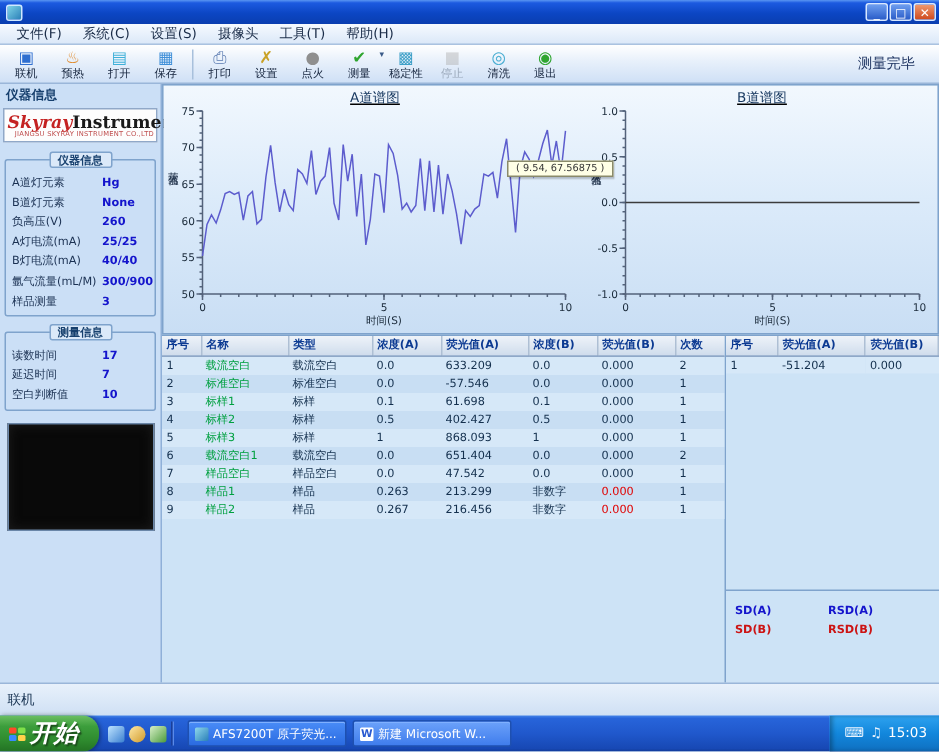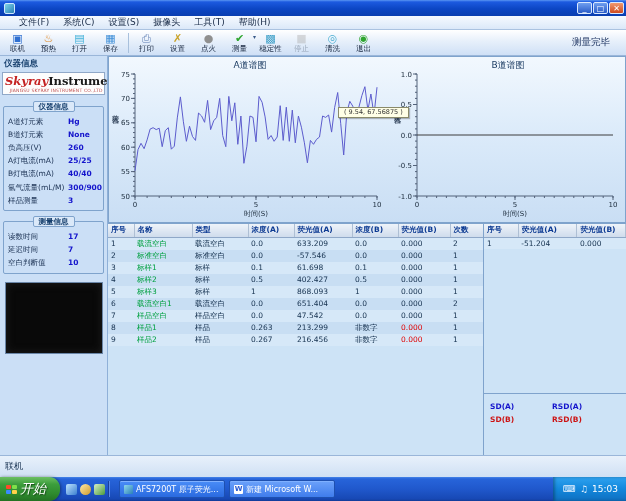--- a/index.html
+++ b/index.html
@@ -18,21 +18,21 @@
     white-space:nowrap; }
   .winbtns { margin-left:auto; display:flex; gap:1px; }
   .winbtn { width:15px; height:12px; font-size:8px; line-height:11px; text-align:center;
     color:#fff; border:1px solid #d8e8ff; border-radius:2px;
     background:linear-gradient(180deg,#6f9ff0,#2a5cc8); cursor:default; }
   .winbtn.close { background:linear-gradient(180deg,#f09a70,#cf4a1e); }
 
   
   .menubar { height:14px; flex:0 0 14px; display:flex; align-items:flex-start;
     background:linear-gradient(180deg,#f6faff,#dbe8f8); border-bottom:1px solid #aac2e0;
-    padding-left:12px; }
+    padding-left:4px; }
   .menu-item { font-size:9px; color:#1a2c48; padding:0 7px; }
 
   
   .toolbar { height:26px; flex:0 0 26px; display:flex; align-items:center;
     background:linear-gradient(180deg,#ffffff 0%,#e9f1fb 40%,#cfe0f6 100%);
     border-bottom:1px solid #9ab6d9; padding-left:2px; }
   .tool { width:31px; height:25px; display:flex; flex-direction:column; align-items:center;
     justify-content:center; position:relative; }
   .ticon { font-size:11px; line-height:11px; height:12px; }
   .tlabel { font-size:7.5px; color:#14233c; line-height:8px; white-space:nowrap; }
@@ -69,21 +69,21 @@
 
   
   .content { flex:1 1 auto; display:flex; flex-direction:column; min-width:0; }
   .tabstrip { height:13px; flex:0 0 13px; display:flex; align-items:flex-end;
     padding-left:3px; gap:1px; }
   .tab { font-size:8.5px; padding:0 8px; line-height:12px; border:1px solid #9ab4d4;
     border-bottom:none; border-radius:2px 2px 0 0; background:#c3d7ee; color:#3c5a84; }
   .tab.active { background:#f4f9ff; color:#0a3c96; font-weight:bold; border-color:#7fa3cc; }
 
   .charts { flex:0 0 167px; border:1px solid #7fa3cc; position:relative; display:flex;
-    background:linear-gradient(180deg,#f2f8fe 0%,#dcebfa 45%,#c9def4 100%); }
+    background:linear-gradient(180deg,#f2f8fe 0%,#dcebfa 45%,#c9def4 100%);text-decoration:underline; }
   .chart { position:relative; }
   .chart.a { width:282px; }
   .chart.b { width:234px; }
   .chart-title { text-align:center; font-size:9px; color:#15365e; padding-top:2px;
     height:13px; }
   .ylab { position:absolute; left:1px; top:52px; writing-mode:vertical-rl;
     font-size:7px; color:#20324a; letter-spacing:1px; }
   .tooltip { position:absolute; left:229px; top:50px; background:#ffffe6;
     border:1px solid #8a8a6a; font-size:6.5px; color:#333; padding:0 5px; line-height:9px;
     box-shadow:1px 1px 1px rgba(0,0,0,.25); white-space:nowrap; z-index:5; }
@@ -117,21 +117,21 @@
   
   .taskbar { height:24px; flex:0 0 24px; display:flex; align-items:center;
     background:linear-gradient(180deg,#4584e8 0%,#2764da 8%,#2058cc 50%,#1748b4 92%,#123a96 100%); }
   .startbtn { height:24px; display:flex; align-items:center; gap:3px; padding:0 14px 0 6px;
     background:linear-gradient(180deg,#6cbf63 0%,#3c9e3c 30%,#2e8a2e 70%,#237223 100%);
     border-radius:0 11px 11px 0; box-shadow:1px 0 3px rgba(0,0,0,.4); }
   .startflag { display:grid; grid-template-columns:5px 5px; grid-template-rows:4px 4px; gap:1px; }
   .startflag i { display:block; border-radius:1px; }
   .startflag i:nth-child(1){background:#ff4a2a;} .startflag i:nth-child(2){background:#7fe04a;}
   .startflag i:nth-child(3){background:#3a8aff;} .startflag i:nth-child(4){background:#ffd24a;}
-  .startlabel { color:#fff; font-weight:normal; font-style:italic; font-size:13px;
+  .startlabel { color:#fff; font-weight:bold; font-style:italic; font-size:16px;
     text-shadow:1px 1px 1px #1a4a1a; }
   .quicklaunch { display:flex; align-items:center; gap:3px; padding:0 6px; }
   .ql { width:11px; height:11px; border-radius:2px; display:inline-block; }
   .ql1 { background:linear-gradient(135deg,#bfe4ff,#3a7fd0); }
   .ql2 { background:linear-gradient(135deg,#ffe9a8,#d09a2a); border-radius:50%; }
   .ql3 { background:linear-gradient(135deg,#d8f0c8,#4a9a3a); }
   .qlsep { width:1px; height:16px; background:#1a3f9a; box-shadow:1px 0 0 #5a8ae8; }
   .taskbtn { height:18px; width:106px; margin-left:4px; display:flex; align-items:center;
     gap:3px; padding:0 4px; border-radius:2px; border:1px solid #1e50b0;
     background:linear-gradient(180deg,#4a8df8,#2a6ae0); color:#fff; font-size:8px;

